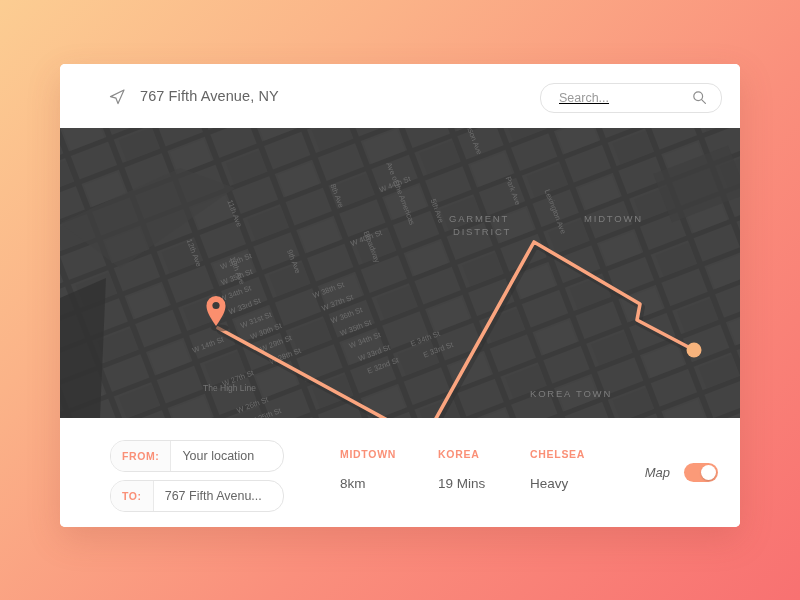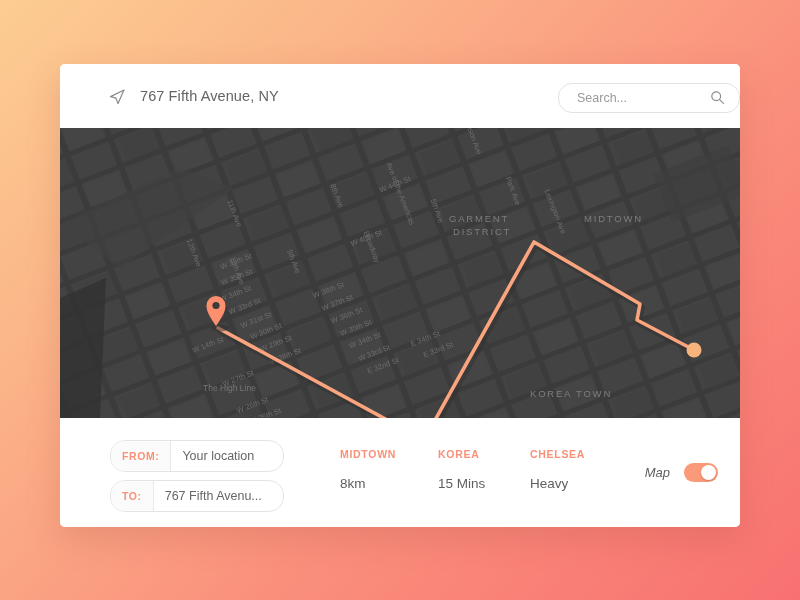--- a/index.html
+++ b/index.html
@@ -30,21 +30,20 @@
 
   
   .header {
     position: absolute;
     left: 0; top: 0;
     width: 100%;
     height: 64px;
     background: #ffffff;
     display: flex;
     align-items: center;
-    padding-left: 18px;
   }
   .nav-icon {
     position: absolute;
     left: 48px;
     top: 24px;
     width: 18px;
     height: 18px;
   }
   .header-address {
     position: absolute;
@@ -58,20 +57,21 @@
     position: absolute;
     right: 18px;
     top: 19px;
     width: 180px;
     height: 28px;
     border: 1px solid #e2e2e2;
     border-radius: 14px;
     background: #fff;
     display: flex;
     align-items: center;
+    text-decoration: underline;
   }
   .search-input {
     border: 0;
     outline: 0;
     background: transparent;
     font-family: "Liberation Sans", sans-serif;
     font-size: 12.5px;
     color: #6d6d6d;
     margin-left: 18px;
     width: 120px;
@@ -330,21 +330,21 @@
       <span class="field-label">TO:</span>
       <span class="field-value">767 Fifth Avenu...</span>
     </div>
 
     <div class="stat distance">
       <span class="stat-label">MIDTOWN</span>
       <span class="stat-value">8km</span>
     </div>
     <div class="stat time">
       <span class="stat-label">KOREA</span>
-      <span class="stat-value">15 Mins</span>
+      <span class="stat-value">19 Mins</span>
     </div>
     <div class="stat traffic">
       <span class="stat-label">CHELSEA</span>
       <span class="stat-value">Heavy</span>
     </div>
 
     <div class="toggle-row map-row">
       <span class="toggle-label">Map</span>
       <span class="switch on">
         <span class="knob"></span>

